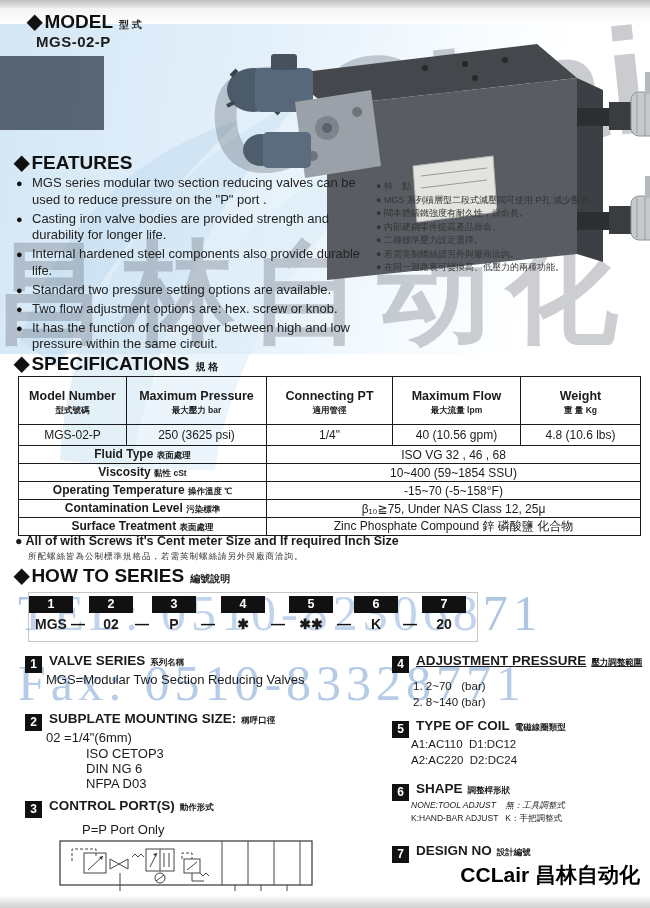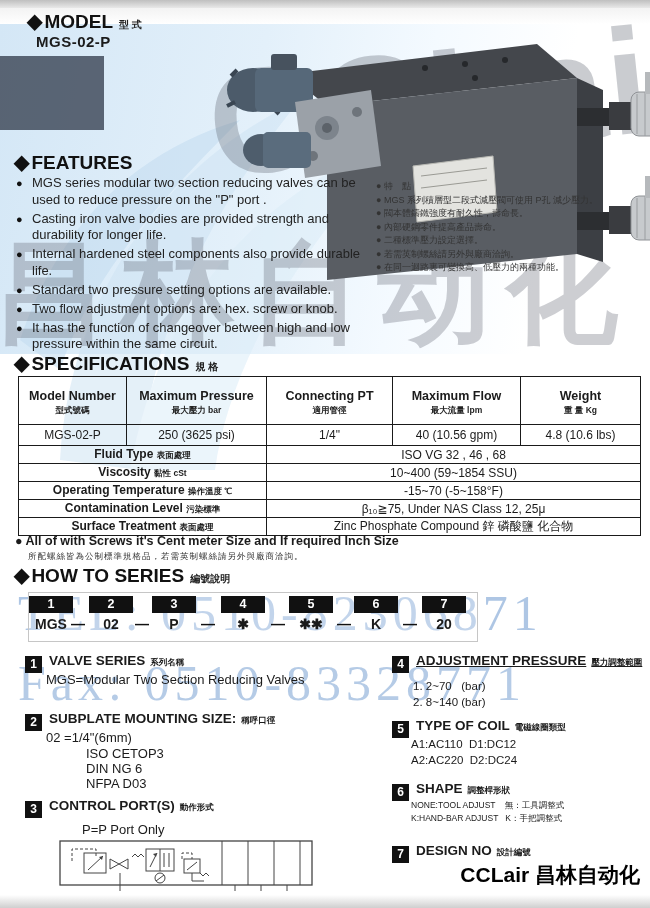--- a/index.html
+++ b/index.html
@@ -325,21 +325,21 @@
 
   <div class="abs sec-h" style="left:392px;top:716px;">
     <span class="sec-num">5</span><span class="sec-title">TYPE OF COIL</span><span class="sec-cn">電磁線圈類型</span>
   </div>
   <div class="abs sec-line small" style="left:411px;top:737px;">A1:AC110  D1:DC12</div>
   <div class="abs sec-line small" style="left:411px;top:753px;">A2:AC220  D2:DC24</div>
 
   <div class="abs sec-h" style="left:392px;top:779px;">
     <span class="sec-num">6</span><span class="sec-title">SHAPE</span><span class="sec-cn">調整桿形狀</span>
   </div>
-  <div class="abs sec-line tiny" style="left:411px;top:799px;">NONE:TOOL ADJUST    無：工具調整式</div>
+  <div class="abs sec-line tiny" style="left:411px;top:799px;font-style:italic;">NONE:TOOL ADJUST    無：工具調整式</div>
   <div class="abs sec-line tiny" style="left:411px;top:812px;">K:HAND-BAR ADJUST   K：手把調整式</div>
 
   <div class="abs sec-h" style="left:392px;top:841px;">
     <span class="sec-num">7</span><span class="sec-title">DESIGN NO</span><span class="sec-cn">設計編號</span>
   </div>
 
   <div class="abs brand-footer" style="right:10px;top:861px;">CCLair 昌林自动化</div>
 
   <div class="abs bottom-strip"></div>
 </div>

